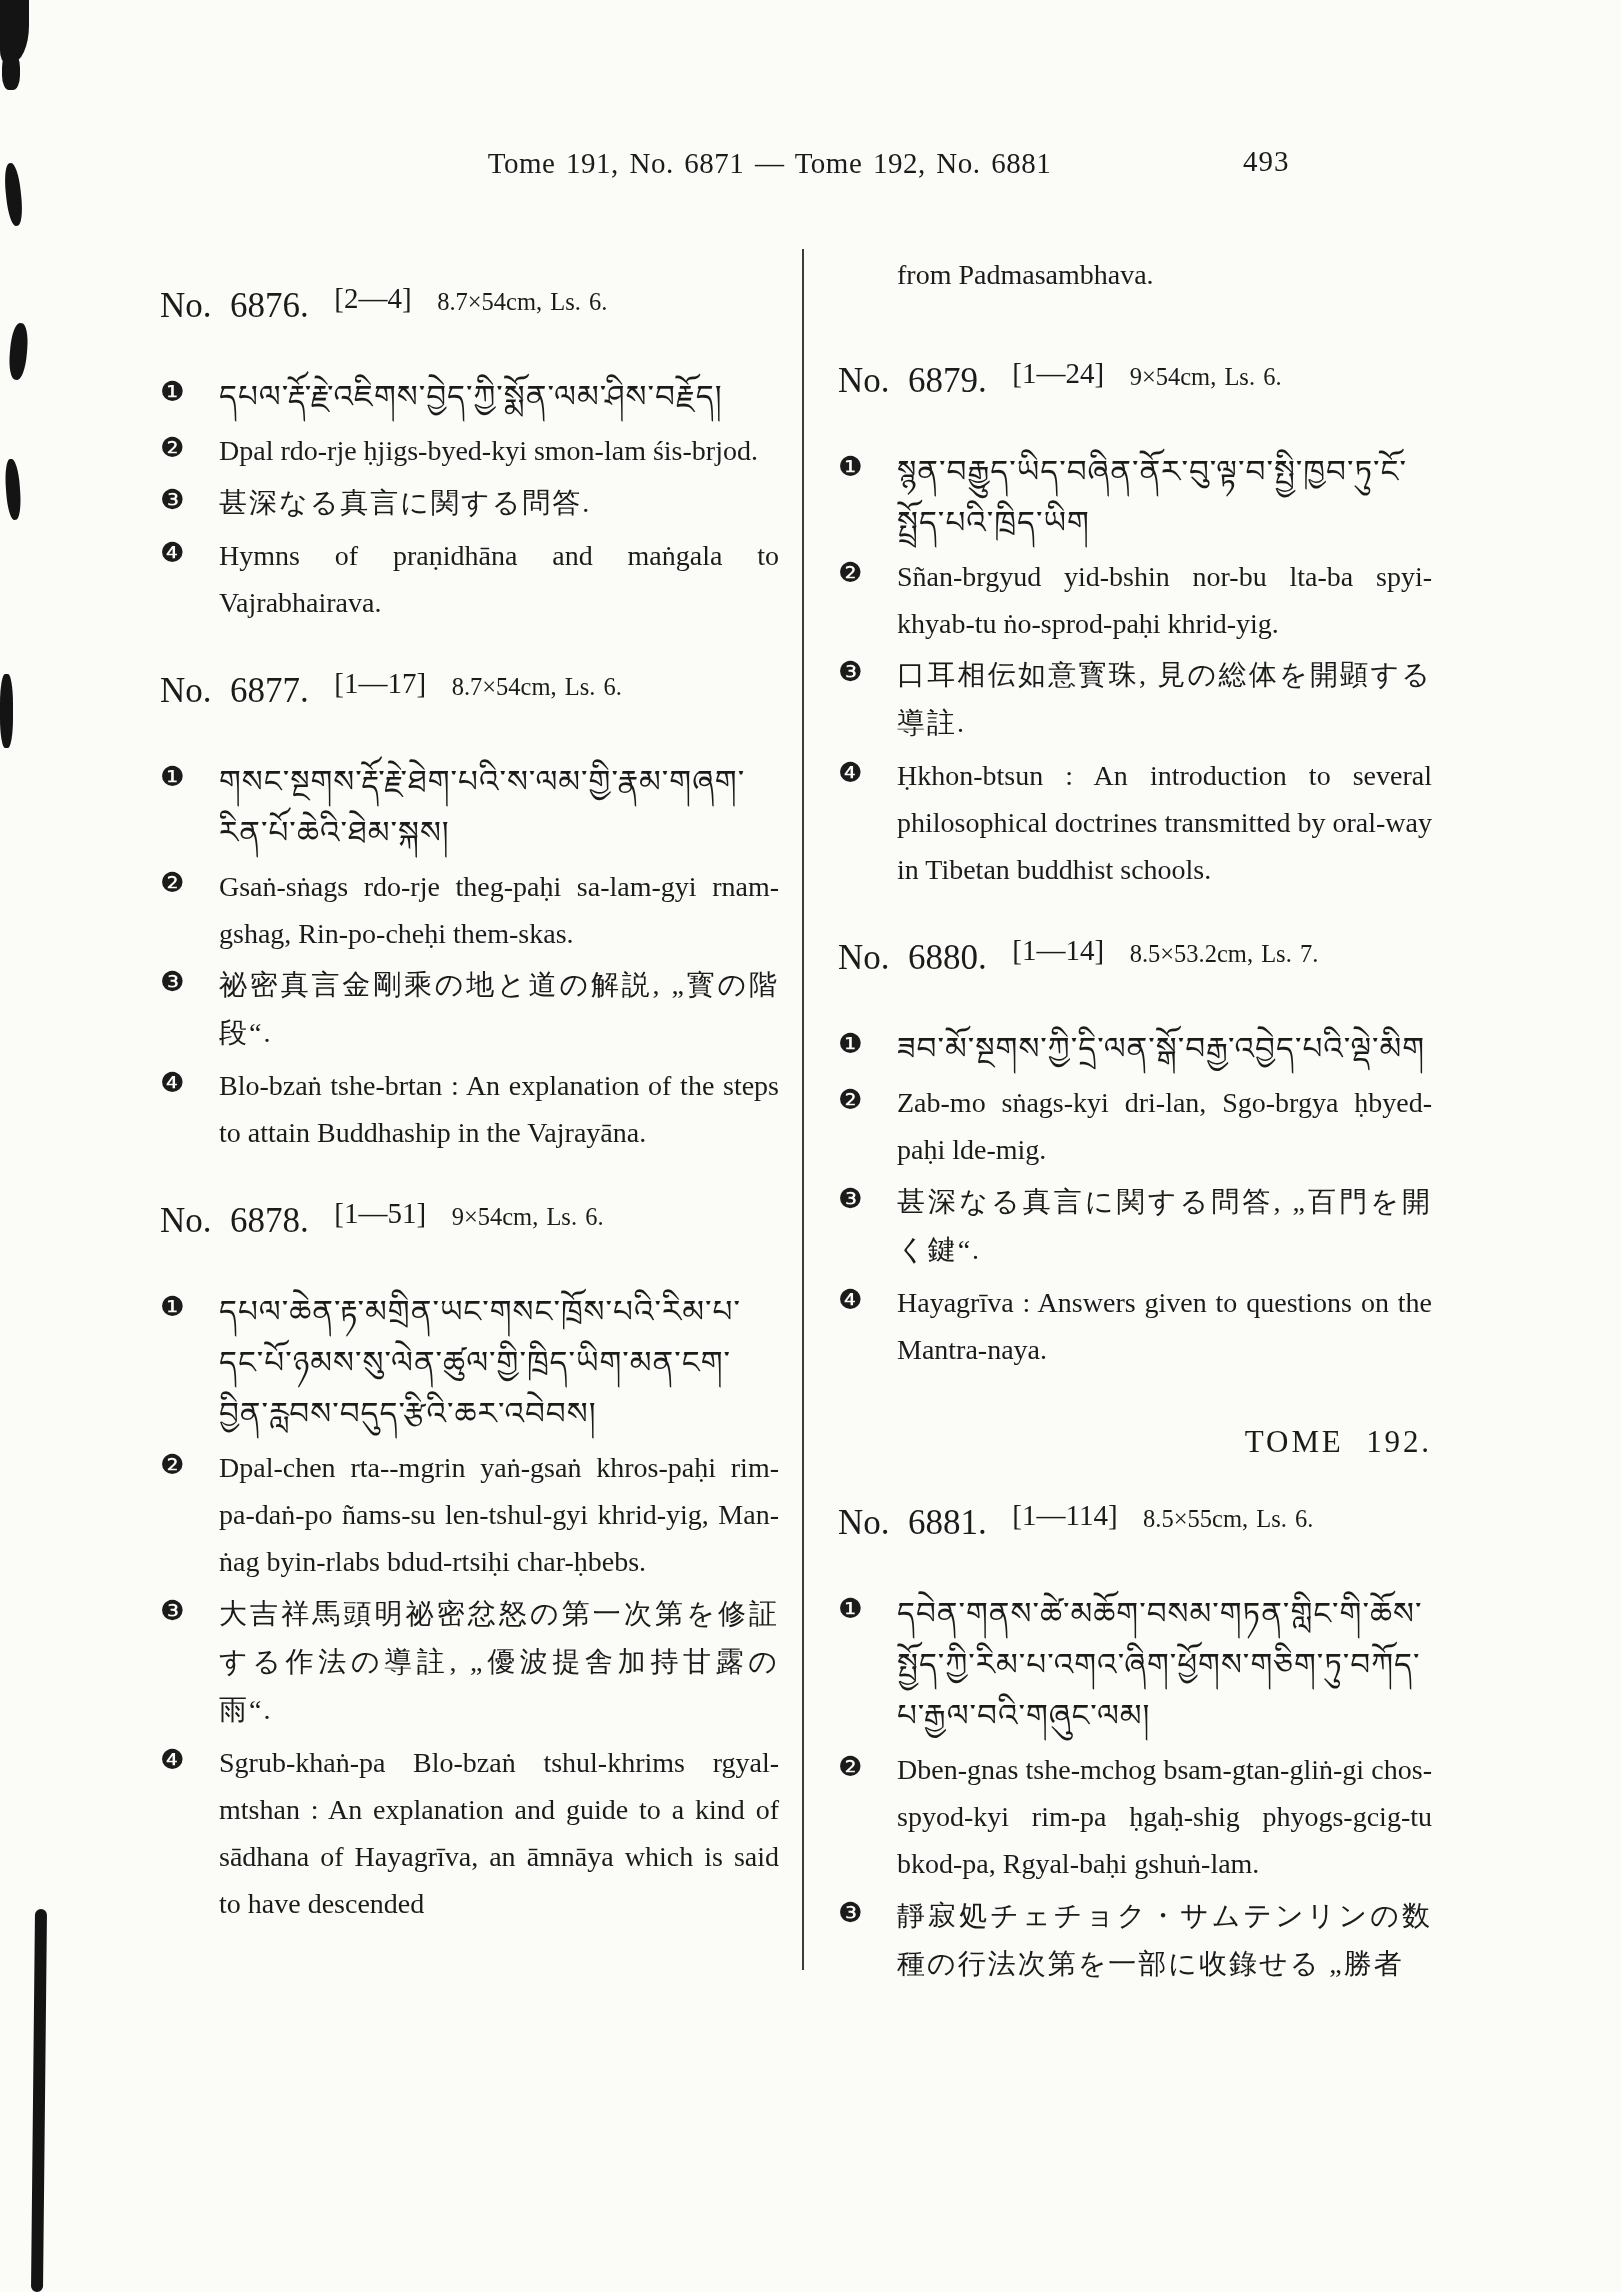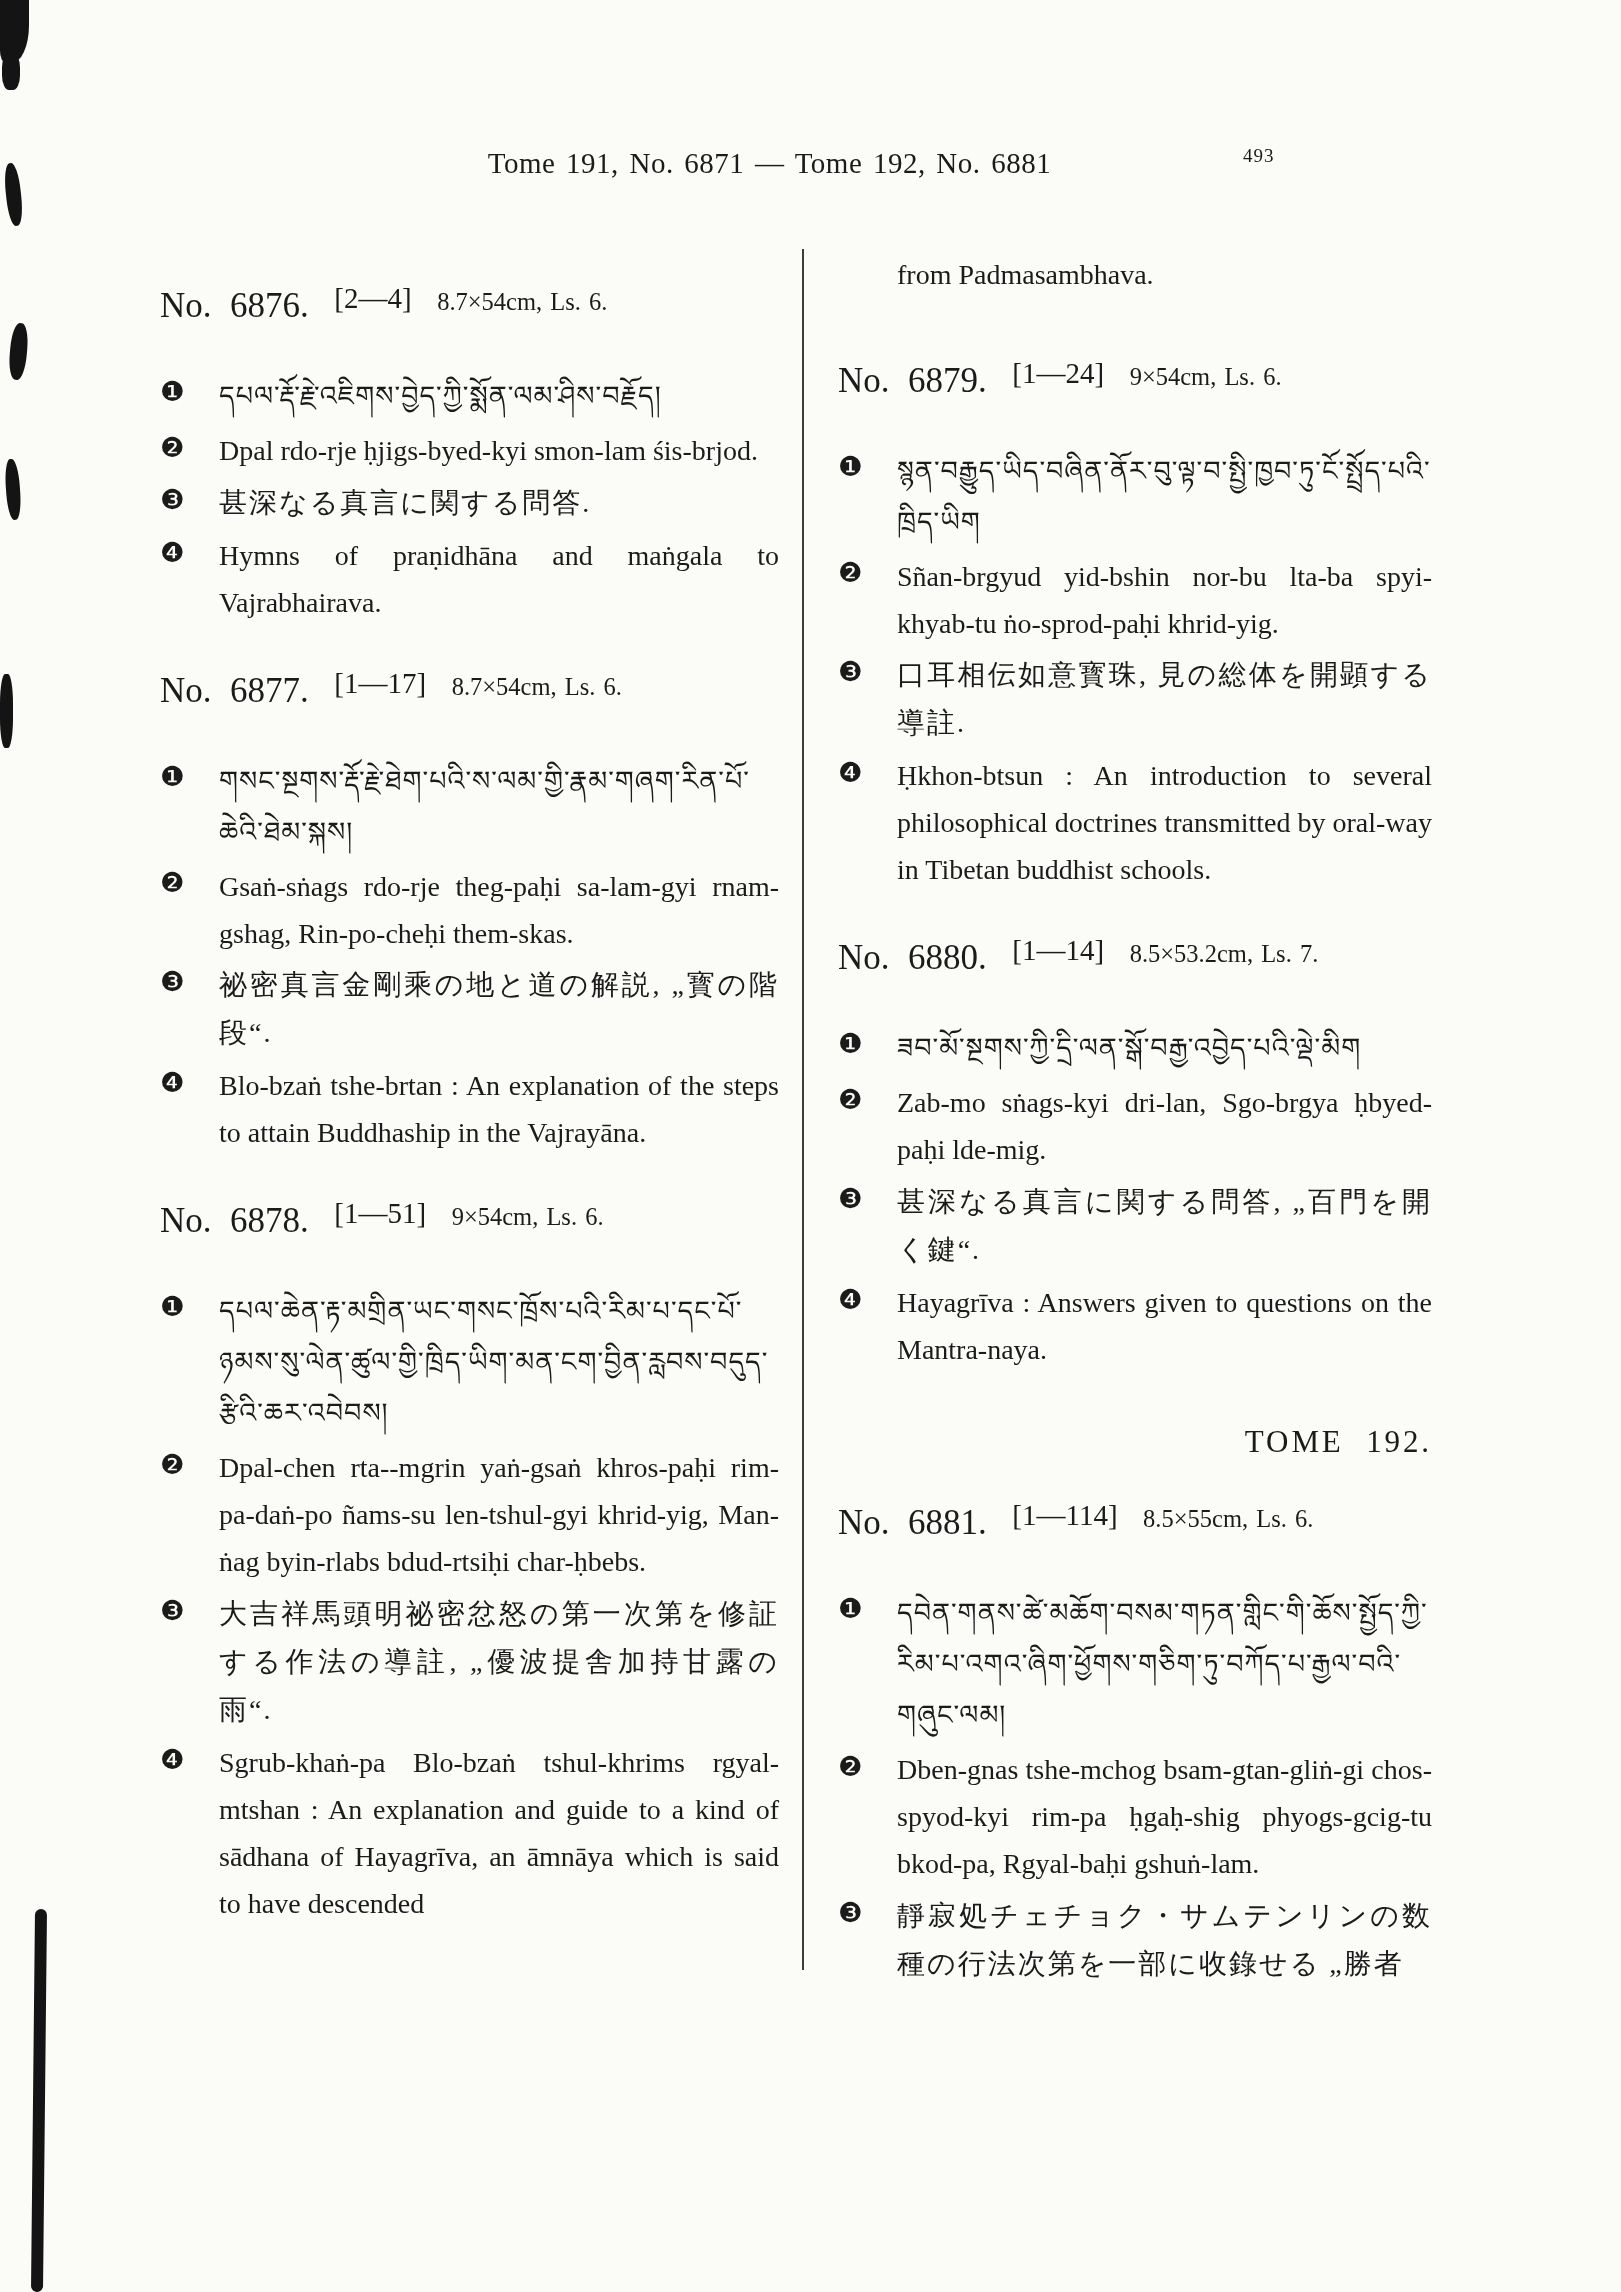--- a/index.html
+++ b/index.html
@@ -1,38 +1,38 @@
 <!DOCTYPE html>
 <html><head>
 <meta charset="utf-8">
 <style>
   html,body{margin:0;padding:0;}
   body{
     width:1621px;height:2293px;position:relative;overflow:hidden;
     background:#fbfbf8;color:#1b1b1b;
     font-family:"Liberation Serif","DejaVu Serif",serif;
   }
-  .page-number{position:absolute;left:1243px;top:145px;font-size:19px;letter-spacing:1px;}
+  .page-number{position:absolute;left:1243px;top:145px;font-size:29px;letter-spacing:1px;}
   .page-header{position:absolute;left:0;top:147px;width:1621px;text-align:center;
     transform:translateX(-41px);font-size:29px;letter-spacing:0.5px;word-spacing:2.9px;}
   .col{position:absolute;top:235px;}
   .col-left{left:160px;width:619px;}
   .col-right{left:838px;width:594px;}
   .divider{position:absolute;left:802px;top:249px;width:2px;height:1721px;background:#3c3c3c;}
   .entry{margin-bottom:45px;}
   .col-left .entry:first-child{margin-top:51px;}
   .entry-head{display:flex;align-items:baseline;gap:25.5px;margin-bottom:45px;white-space:nowrap;}
   .no{font-size:35px;word-spacing:9.8px;}
   .leaves{font-size:29px;transform:translateY(-8.8px);}
   .size{font-size:24.5px;transform:translateY(-6.9px);word-spacing:2px;}
   .items{}
   .item{position:relative;padding-left:59px;margin-bottom:4.9px;}
   .marker{position:absolute;left:0;top:4.9px;font-family:"DejaVu Sans",sans-serif;font-size:27.4px;}
   .itext{font-size:28px;line-height:47px;text-align:justify;}
-  .lang-bo .itext{font-size:27px;line-height:51px;letter-spacing:1px;text-align:left;}
+  .lang-bo .itext{font-size:31px;line-height:51px;letter-spacing:1px;text-align:left;}
   .lang-ja .itext{line-height:48px;letter-spacing:2px;}
   .cont{margin:15.7px 0 63px 0;padding-left:59px;font-size:28px;line-height:47px;}
   .tome{text-align:right;font-size:31px;letter-spacing:2.9px;word-spacing:11.8px;margin:51px 0 43px 0;}
   .mark{position:absolute;background:#141414;}
 </style>
 </head>
 <body>
 
 <div class="mark" style="left:0;top:0;width:29px;height:63px;border-radius:0 0 60% 20%;"></div>
 <div class="mark" style="left:2px;top:53px;width:17.6px;height:37px;border-radius:40%;"></div>

